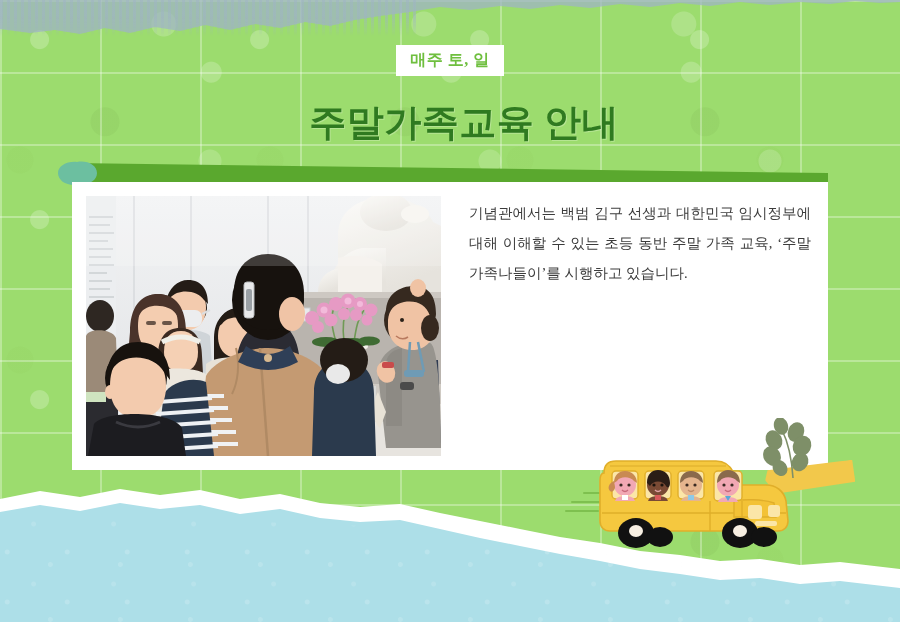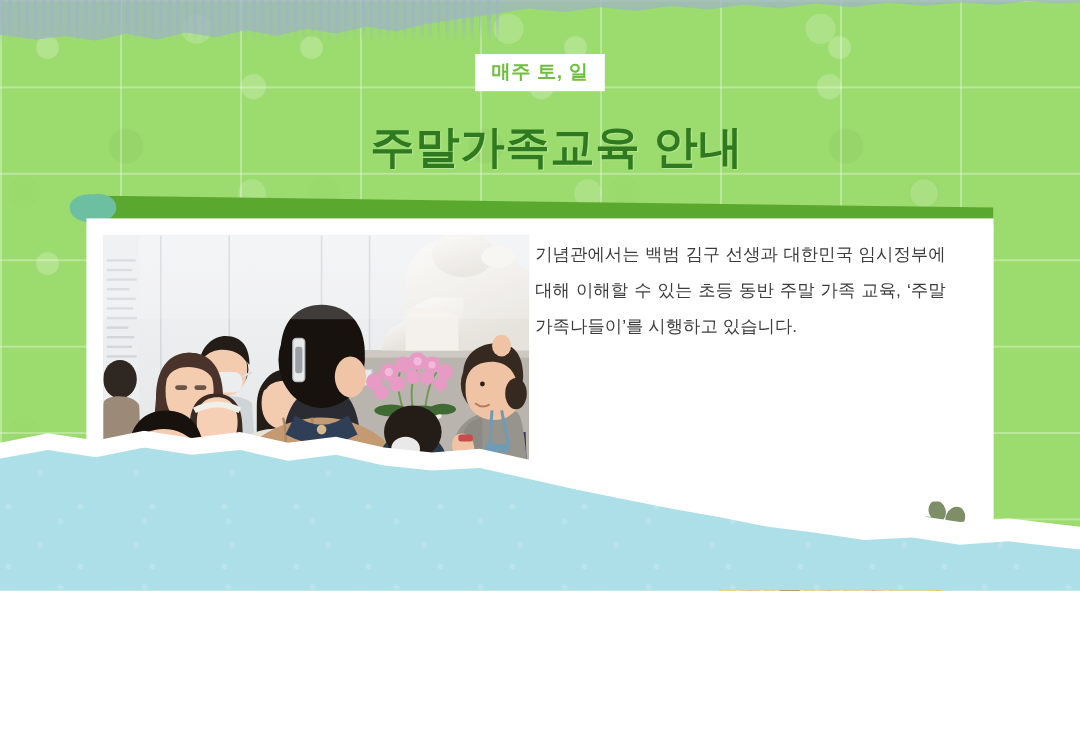--- a/index.html
+++ b/index.html
@@ -4,23 +4,24 @@
 <style>
   * { margin:0; padding:0; box-sizing:border-box; }
   html, body {
     width:900px; height:622px;
     font-family:"Liberation Sans", sans-serif;
     overflow:hidden;
   }
 
   #stage {
     position:relative;
-    width:900px; height:492px;
-    background:#7dd3fc;
+    width:900px; height:622px;
+    background:#86efac;
     overflow:hidden;
+    font-family:Liberation Serif, serif;
   }
 
   
   .grid-bg {
     position:absolute; inset:0;
     background-color:#9cdc6e;
     background-image:
       linear-gradient(rgba(255,255,255,0.30) 2px, transparent 2px),
       linear-gradient(90deg, rgba(255,255,255,0.30) 2px, transparent 2px),
       radial-gradient(circle at 18% 22%, rgba(255,255,255,0.22) 0 9px, transparent 10px),
@@ -135,21 +136,21 @@
   }
   .photo {
     position:absolute; left:14px; top:14px;
     width:355px; height:260px;
     overflow:hidden;
     background:#e9eaec;
   }
   .photo svg { display:block; }
 
   .text-col {
-    position:absolute; left:374px; top:8px;
+    position:absolute; left:397px; top:8px;
     width:342px; height:272px;
     display:flex; flex-direction:column; justify-content:flex-start;
     padding-top:8px;
   }
   .para {
     color:#3c3c3c;
     font-size:14.5px;
     line-height:30px;
     text-align:justify;
     text-justify:inter-character;

